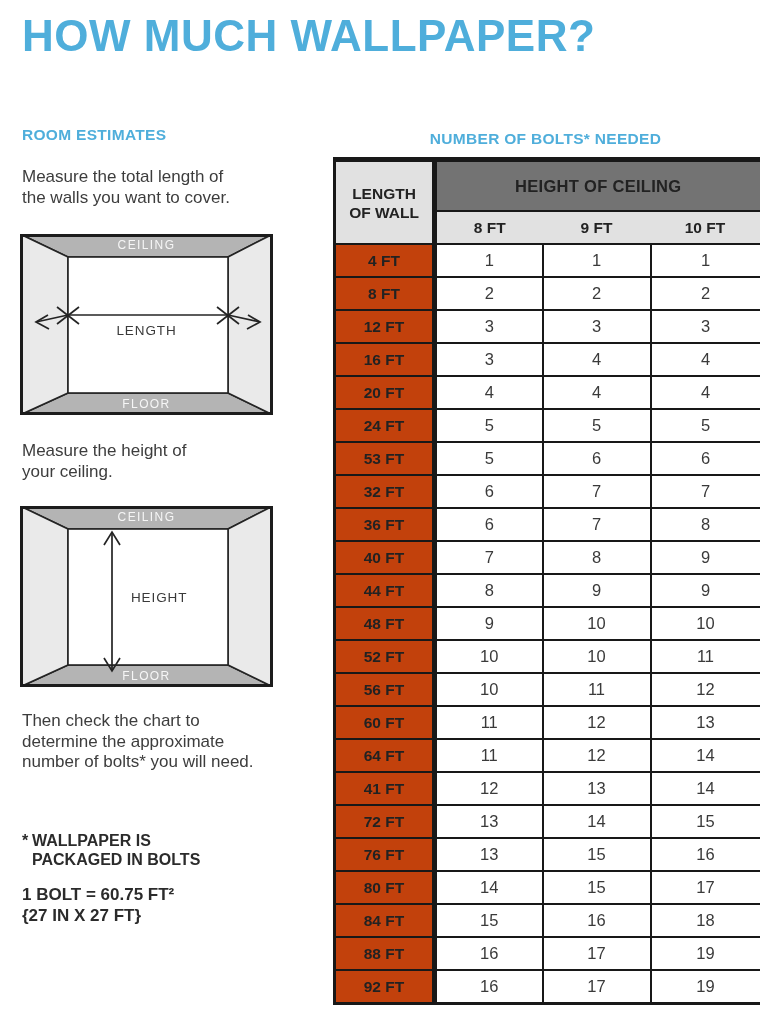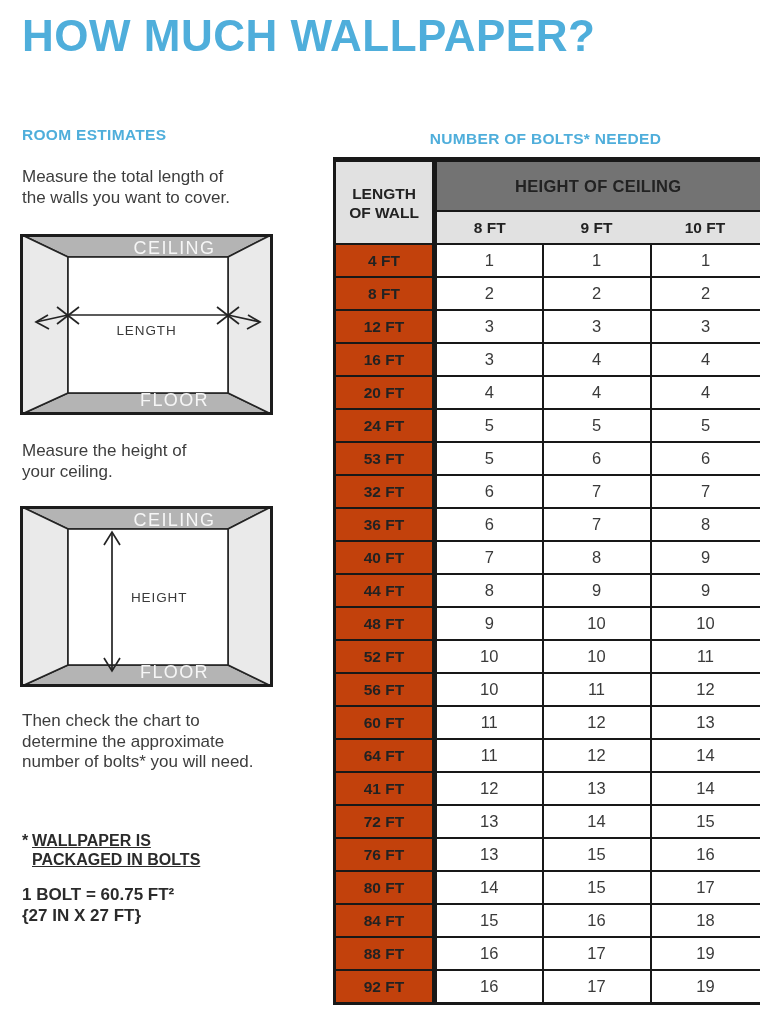--- a/index.html
+++ b/index.html
@@ -29,35 +29,35 @@
   }
   .p-length { top:167px; }
   .p-height { top:441px; }
   .p-chart  { top:711px; }
 
   .footnote {
     position:absolute; left:22px; top:831px; display:flex;
     font-size:16px; font-weight:bold; color:#2B2B2B; line-height:19px;
   }
   .footnote .star { width:10px; }
-  .footnote .ftext { white-space:pre-line;text-decoration:underline; }
+  .footnote .ftext { white-space:pre-line; }
 
   .bolt-info {
     position:absolute; left:22px; top:885px;
     font-size:17px; font-weight:bold; color:#2B2B2B; line-height:20.5px;
   }
 
   
   .diagram { position:absolute; left:20px; width:253px; height:181px; }
   .d1 { top:234px; }
   .d2 { top:506px; }
   .diagram svg { position:absolute; inset:0; display:block; }
   .band-label {
     position:absolute; left:50%; transform:translateX(-50%);
-    font-size:18px; letter-spacing:1.4px; color:#F6F6F6; white-space:nowrap;margin-left:28px;
+    font-size:12px; letter-spacing:1.4px; color:#F6F6F6; white-space:nowrap;
   }
   .band-ceiling { top:4px; }
   .band-floor { bottom:4px; }
   .measure-label {
     position:absolute; left:50%; transform:translateX(-50%);
     font-size:13.5px; letter-spacing:.9px; color:#3A3A3A; white-space:nowrap;
     background:transparent;
   }
   .lbl-length { top:89px; }
   .lbl-height { top:84px; left:55%; }

